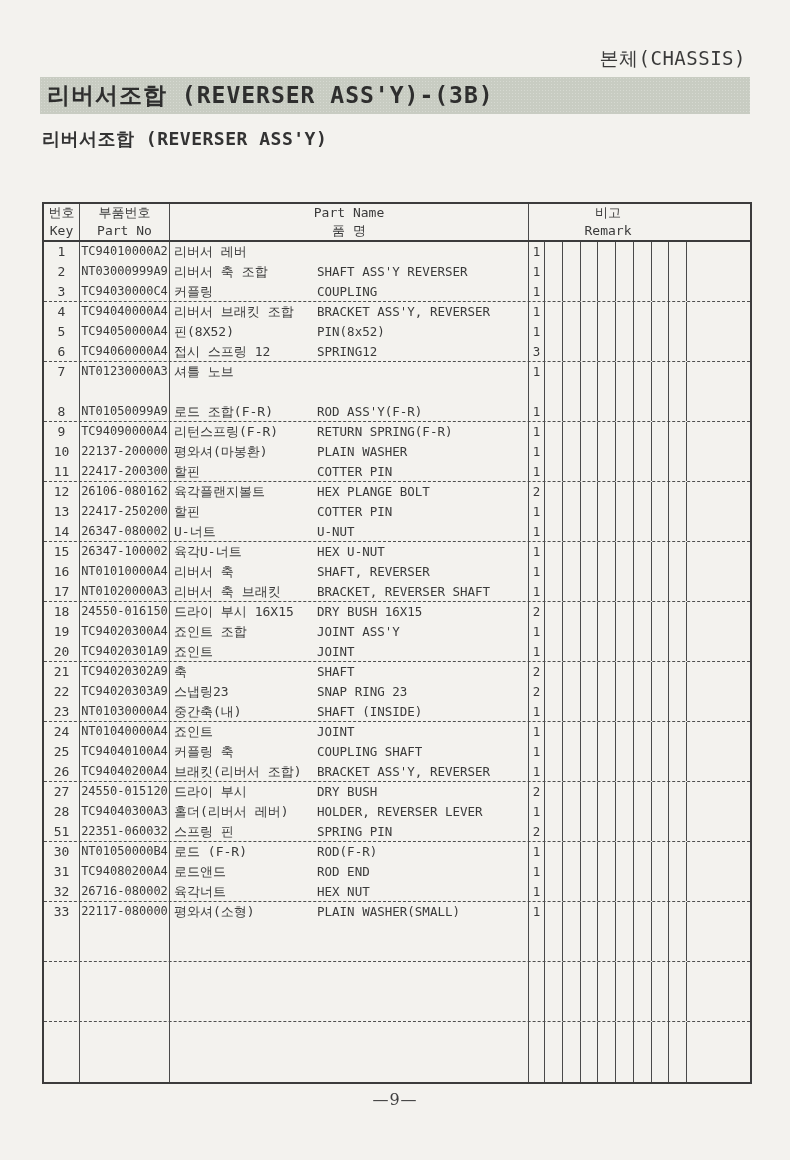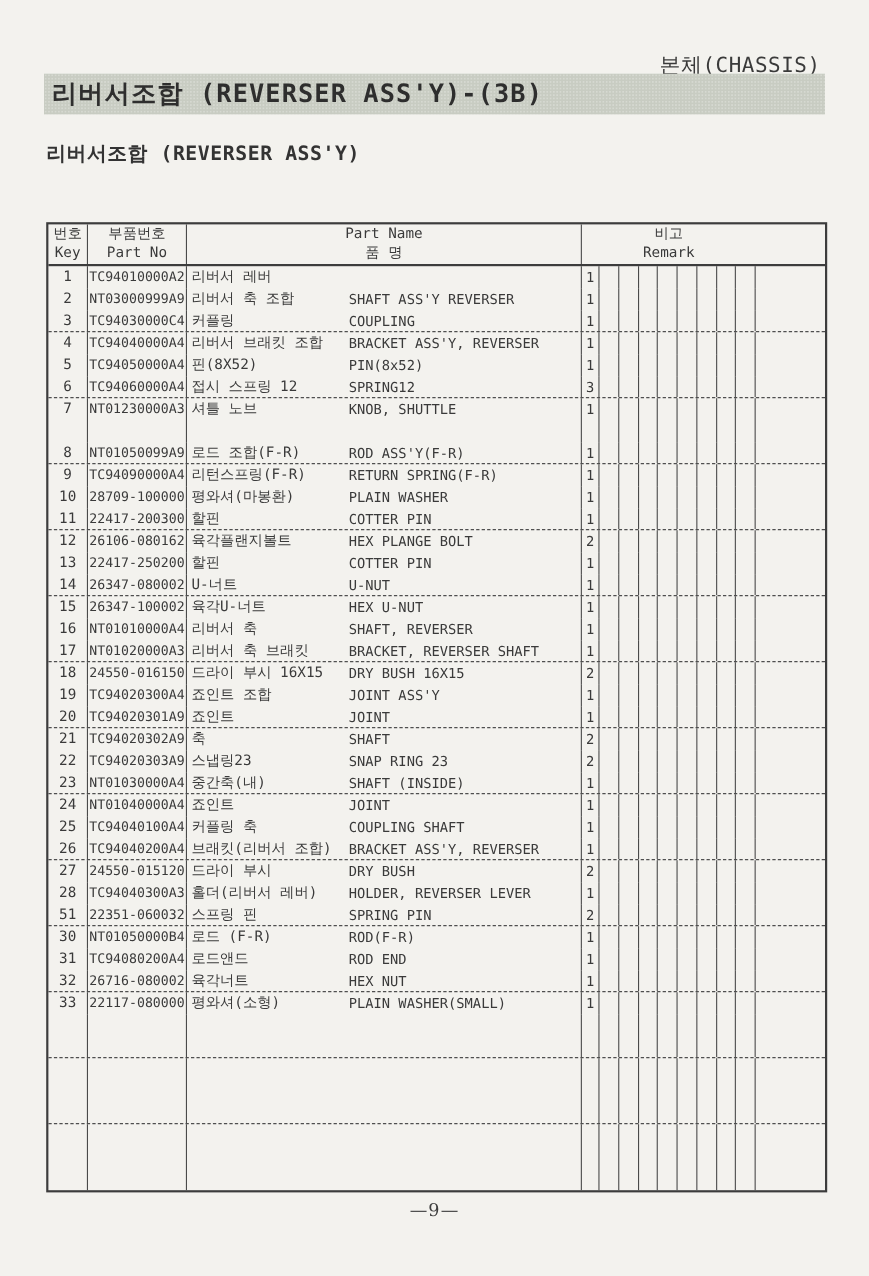--- a/index.html
+++ b/index.html
@@ -15,21 +15,21 @@
     background:var(--paper);
     font-family:"DejaVu Sans Mono","Liberation Mono",monospace;
     color:var(--ink);
     overflow:hidden;
   }
   .corner-label{
     position:absolute;top:46px;right:44px;
     font-size:19px;letter-spacing:.5px;font-weight:500;
   }
   .banner{
-    position:absolute;left:40px;top:67px;width:710px;height:37px;
+    position:absolute;left:40px;top:77px;width:710px;height:37px;
     background:var(--banner);
     background-image:radial-gradient(rgba(255,255,255,.25) 1px, transparent 1px);
     background-size:3px 3px;
     display:flex;align-items:center;
   }
   .banner-title{
     font-size:23px;font-weight:600;letter-spacing:1px;
     padding-left:7px;color:#2e2e2e;white-space:nowrap;
   }
   .subtitle{
@@ -235,21 +235,20 @@
     <div></div>
     <div></div>
     <div></div>
   </div>
 
   <div class="row tall">
     <div class="c-key">7</div>
     <div class="c-pn">NT01230000A3</div>
     <div class="c-name">
       <span class="name-kor">셔틀 노브</span>
-      <span class="name-eng">KNOB, SHUTTLE</span>
     </div>
     <div class="c-qty">1</div>
     <div></div>
     <div></div>
     <div></div>
     <div></div>
     <div></div>
     <div></div>
     <div></div>
     <div></div>
@@ -289,21 +288,21 @@
     <div></div>
     <div></div>
     <div></div>
     <div></div>
     <div></div>
     <div></div>
   </div>
 
   <div class="row">
     <div class="c-key">10</div>
-    <div class="c-pn">28709-100000</div>
+    <div class="c-pn">22137-200000</div>
     <div class="c-name">
       <span class="name-kor">평와셔(마봉환)</span>
       <span class="name-eng">PLAIN WASHER</span>
     </div>
     <div class="c-qty">1</div>
     <div></div>
     <div></div>
     <div></div>
     <div></div>
     <div></div>

